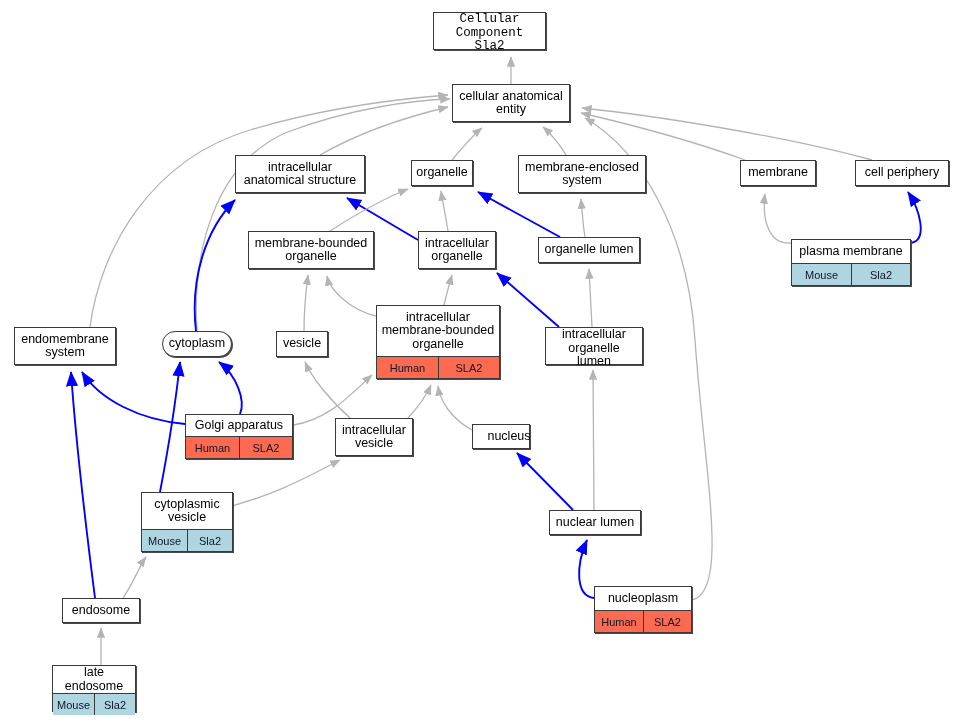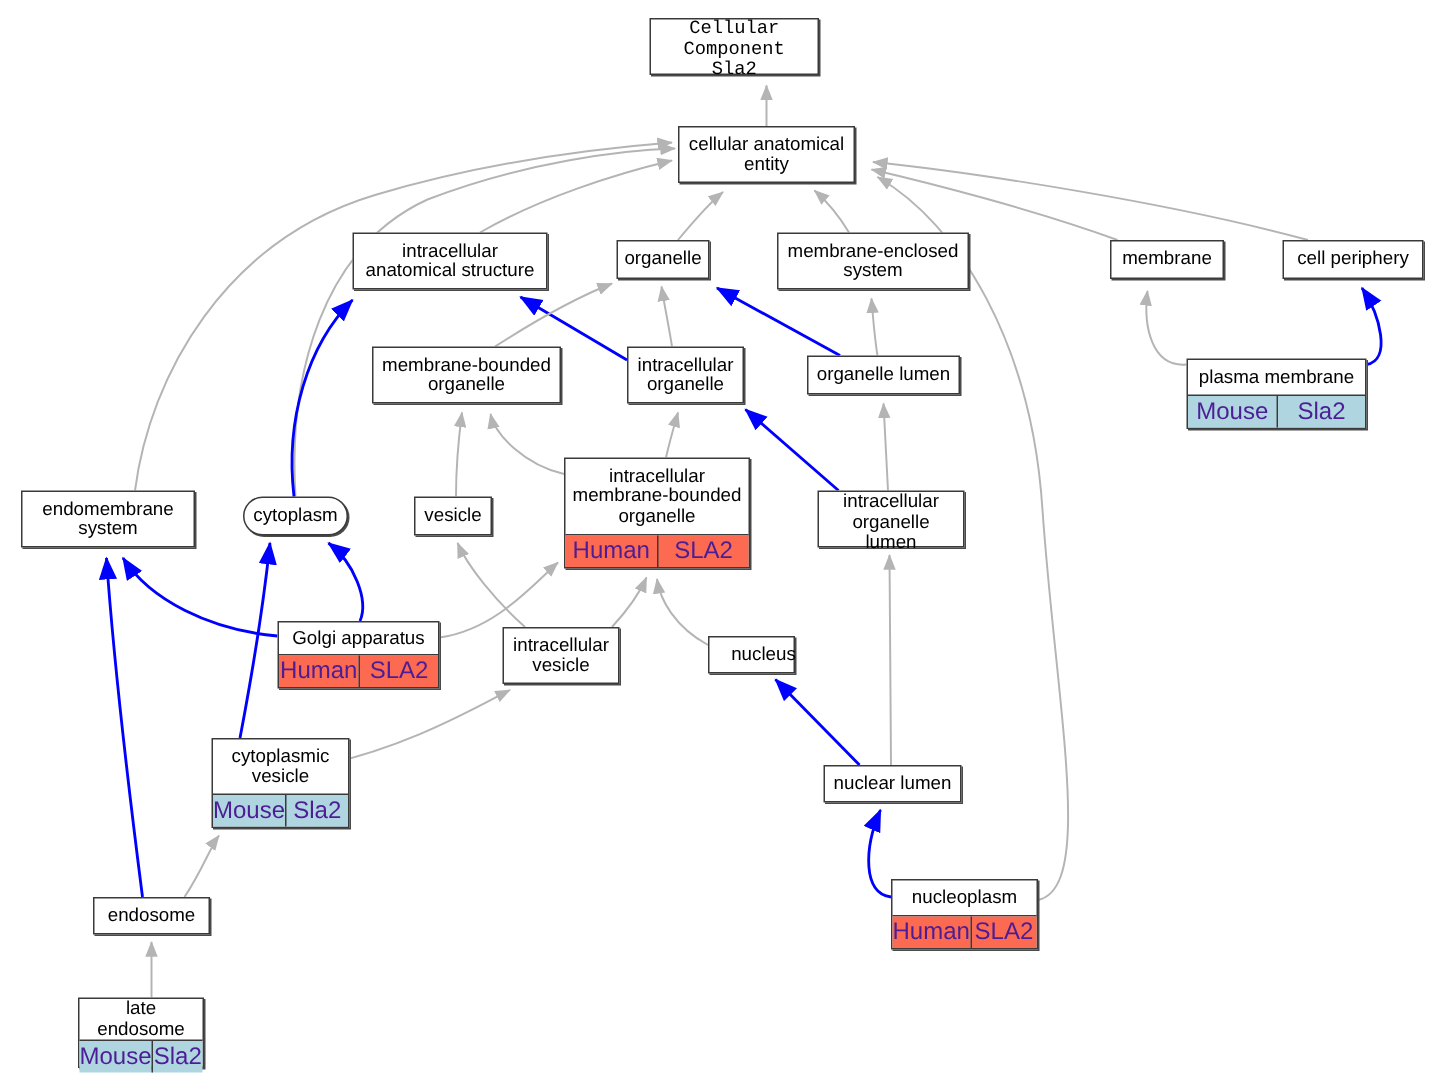--- a/index.html
+++ b/index.html
@@ -50,22 +50,22 @@
     display: flex;
     border-top: 1px solid #3a3a3a;
     height: 21px;
     flex: 0 0 21px;
   }
   .go-annot-cell {
     flex: 1 1 50%;
     display: flex;
     align-items: center;
     justify-content: center;
-    font-size: 16px;
-    color: #4c1d95;
+    font-size: 11px;
+    color: #0f172a;
     box-sizing: border-box;
   }
   .go-annot-cell + .go-annot-cell {
     border-left: 1px solid #3a3a3a;
   }
   .annot-human .go-annot-cell {
     background: #fc6a51;
   }
   .annot-mouse .go-annot-cell {
     background: #aed5e0;
@@ -162,21 +162,21 @@
       <div class="go-node" style="left: 538px; top: 237px; width: 102px; height: 26px;">
         <div class="go-node-title">organelle lumen</div>
       </div>
       <div class="go-node" style="left: 791px; top: 226px; width: 120px; height: 47px; margin-top: 13px;">
         <div class="go-node-title">plasma membrane</div>
         <div class="go-annot annot-mouse">
           <div class="go-annot-cell">Mouse</div>
           <div class="go-annot-cell">Sla2</div>
         </div>
       </div>
-      <div class="go-node" style="left: 14px; top: 327px; width: 116px; height: 38px;">
+      <div class="go-node" style="left: 14px; top: 327px; width: 102px; height: 38px;">
         <div class="go-node-title">endomembrane
 system</div>
       </div>
       <div class="go-node" style="left: 162px; top: 331px; width: 70px; height: 26px; border-radius: 13px;">
         <div class="go-node-title">cytoplasm</div>
       </div>
       <div class="go-node" style="left: 276px; top: 331px; width: 52px; height: 26px;">
         <div class="go-node-title">vesicle</div>
       </div>
       <div class="go-node" style="left: 376px; top: 305px; width: 124px; height: 74px;">

